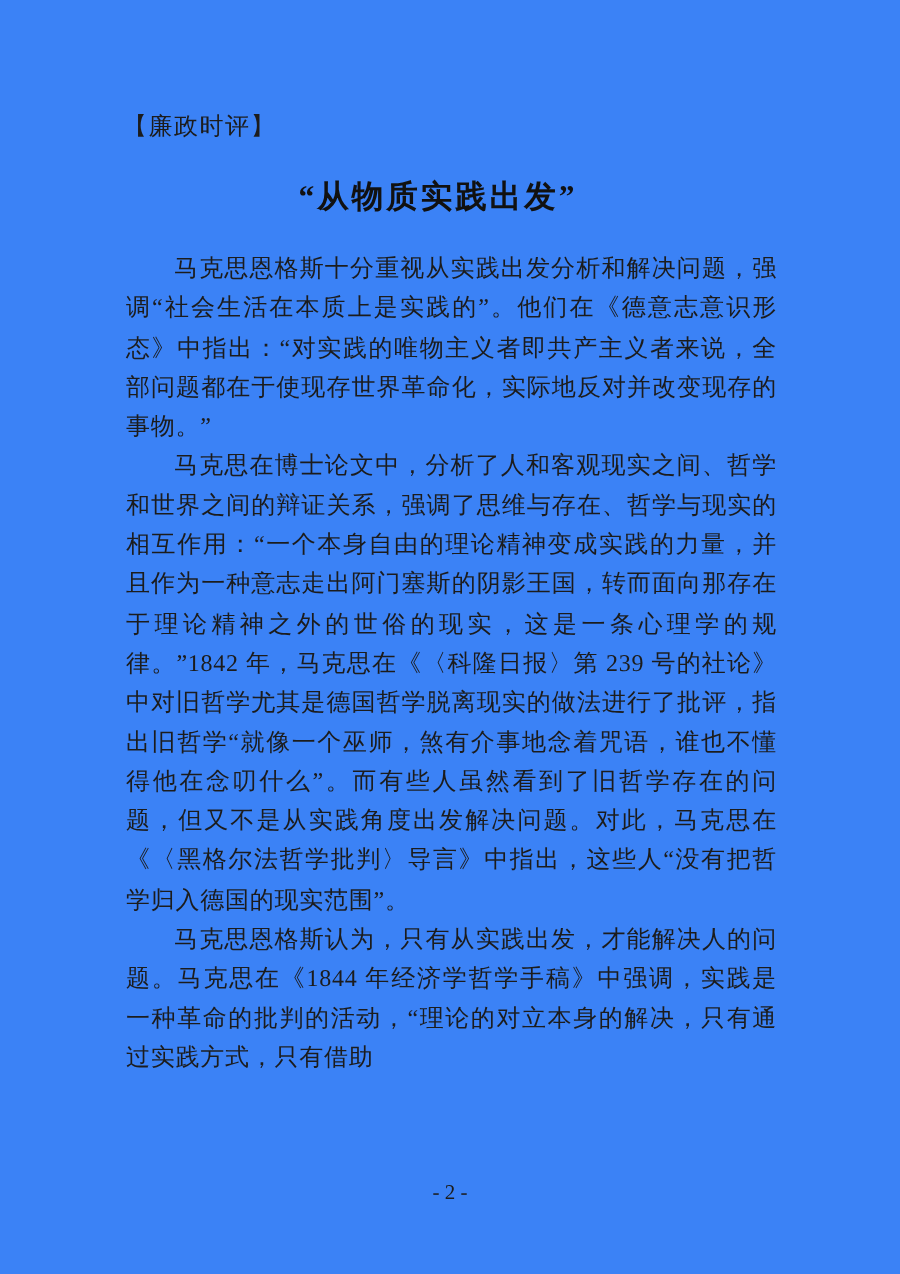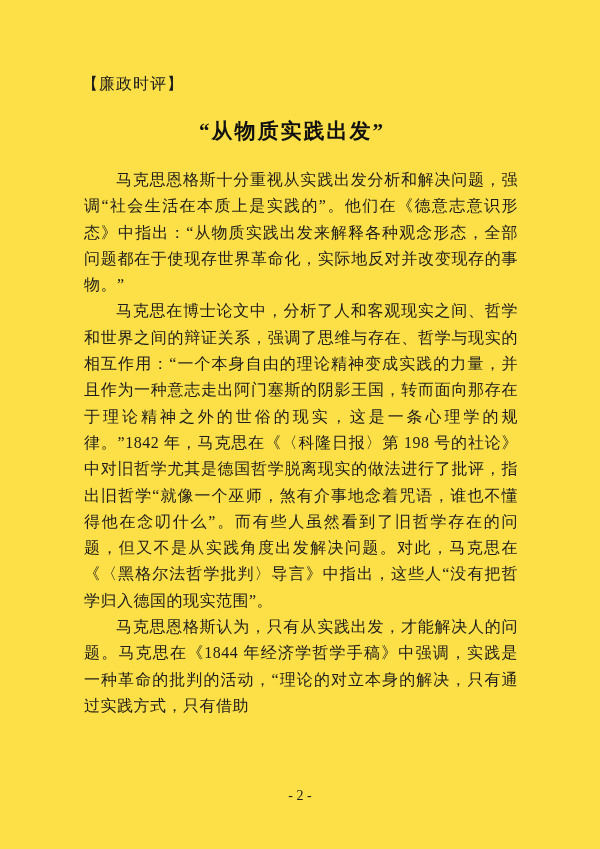--- a/index.html
+++ b/index.html
@@ -4,21 +4,21 @@
 <style>
   * { margin: 0; padding: 0; box-sizing: border-box; }
   html, body {
     background: #ffffff;
     font-family: "Liberation Serif", "DejaVu Serif", serif;
   }
   .page {
     position: relative;
     width: 600px;
     height: 849px;
-    background: #fde047;
+    background: #3b82f6;
     color: #1c1c1c;
     overflow: hidden;
   }
   .section-tag {
     position: absolute;
     top: 74px;
     left: 82px;
     font-size: 16px;
     letter-spacing: 1px;
     color: #1c1c1c;
@@ -61,20 +61,20 @@
 </head>
 <body>
 
 <div class="page">
 
   <div class="section-tag">【廉政时评】</div>
 
   <h1 class="article-title">“从物质实践出发”</h1>
 
   <div class="article-body">
-    <p>马克思恩格斯十分重视从实践出发分析和解决问题，强调“社会生活在本质上是实践的”。他们在《德意志意识形态》中指出：“从物质实践出发来解释各种观念形态，全部问题都在于使现存世界革命化，实际地反对并改变现存的事物。”</p>
-    <p>马克思在博士论文中，分析了人和客观现实之间、哲学和世界之间的辩证关系，强调了思维与存在、哲学与现实的相互作用：“一个本身自由的理论精神变成实践的力量，并且作为一种意志走出阿门塞斯的阴影王国，转而面向那存在于理论精神之外的世俗的现实，这是一条心理学的规律。”1842 年，马克思在《〈科隆日报〉第 198 号的社论》中对旧哲学尤其是德国哲学脱离现实的做法进行了批评，指出旧哲学“就像一个巫师，煞有介事地念着咒语，谁也不懂得他在念叨什么”。而有些人虽然看到了旧哲学存在的问题，但又不是从实践角度出发解决问题。对此，马克思在《〈黑格尔法哲学批判〉导言》中指出，这些人“没有把哲学归入德国的现实范围”。</p>
+    <p>马克思恩格斯十分重视从实践出发分析和解决问题，强调“社会生活在本质上是实践的”。他们在《德意志意识形态》中指出：“对实践的唯物主义者即共产主义者来说，全部问题都在于使现存世界革命化，实际地反对并改变现存的事物。”</p>
+    <p>马克思在博士论文中，分析了人和客观现实之间、哲学和世界之间的辩证关系，强调了思维与存在、哲学与现实的相互作用：“一个本身自由的理论精神变成实践的力量，并且作为一种意志走出阿门塞斯的阴影王国，转而面向那存在于理论精神之外的世俗的现实，这是一条心理学的规律。”1842 年，马克思在《〈科隆日报〉第 239 号的社论》中对旧哲学尤其是德国哲学脱离现实的做法进行了批评，指出旧哲学“就像一个巫师，煞有介事地念着咒语，谁也不懂得他在念叨什么”。而有些人虽然看到了旧哲学存在的问题，但又不是从实践角度出发解决问题。对此，马克思在《〈黑格尔法哲学批判〉导言》中指出，这些人“没有把哲学归入德国的现实范围”。</p>
     <p>马克思恩格斯认为，只有从实践出发，才能解决人的问题。马克思在《1844 年经济学哲学手稿》中强调，实践是一种革命的批判的活动，“理论的对立本身的解决，只有通过实践方式，只有借助</p>
   </div>
 
   <div class="page-number">- 2 -</div>
 
 </div>
 
 </body></html>

